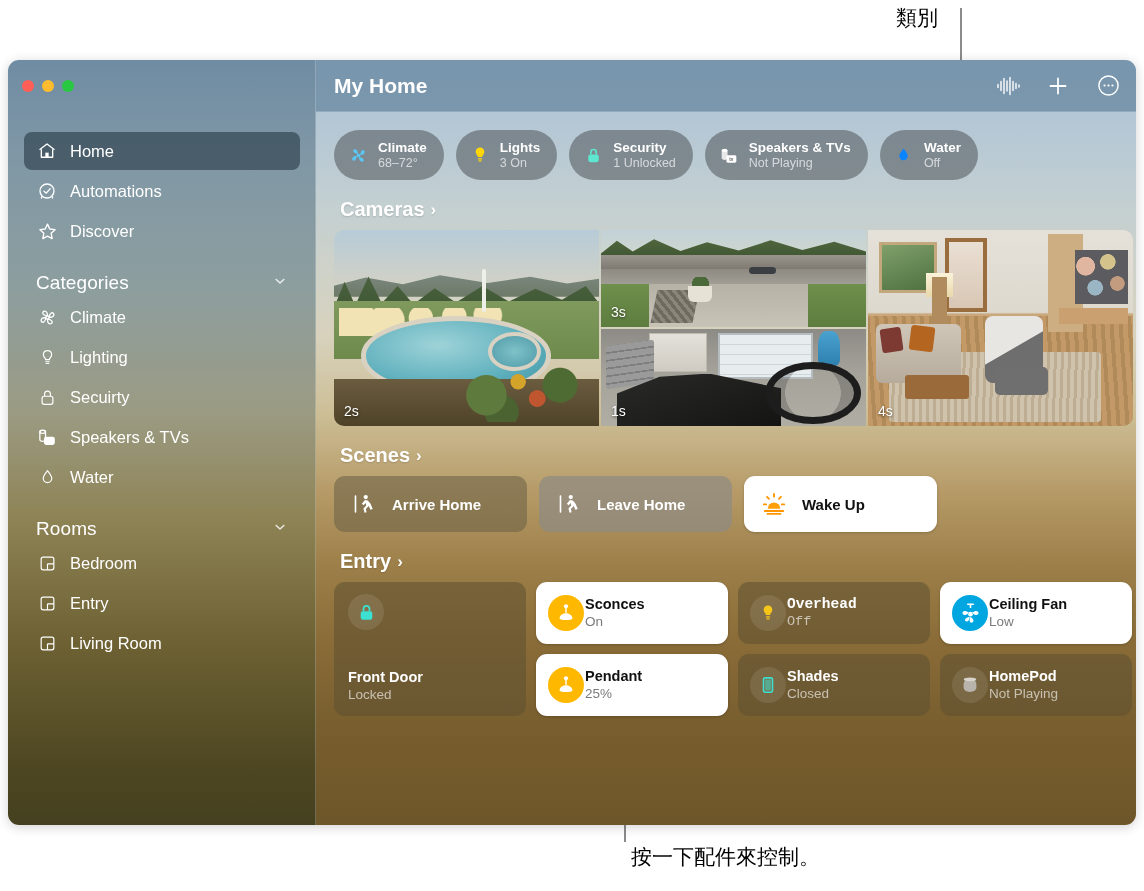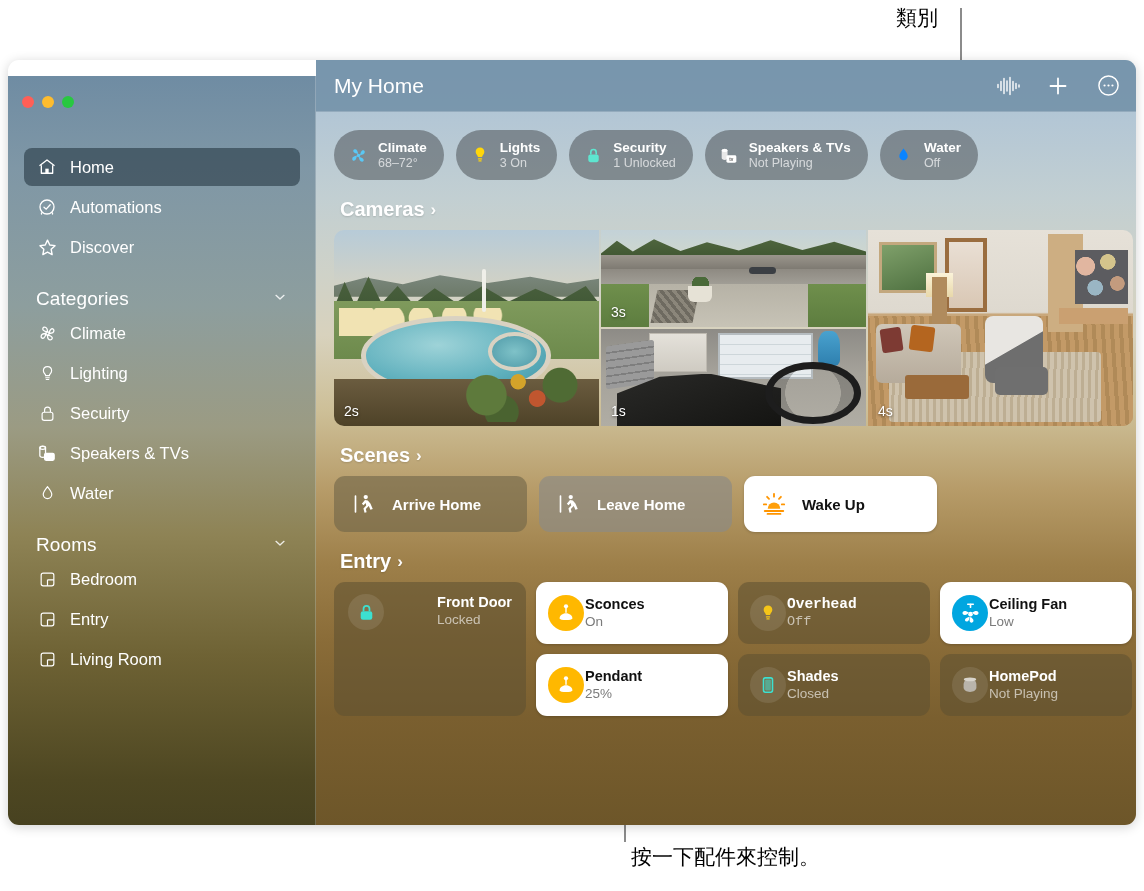--- a/index.html
+++ b/index.html
@@ -26,21 +26,21 @@
     position: absolute;
     left: 8px; top: 60px;
     width: 1128px; height: 765px;
     border-radius: 11px;
     overflow: hidden;
     box-shadow: 0 2px 12px rgba(0,0,0,.18);
   }
 
   
   .sidebar {
-    position: absolute; left: 0; top: 16px; width: 308px; height: 100%;
+    position: absolute; left: 0; top: 0; width: 308px; height: 100%;
     background:
       linear-gradient(180deg,
         #6f8ca3 0%,
         #7f97a6 12%,
         #8d9e9e 30%,
         #9b9b83 46%,
         #8e8355 60%,
         #6e6234 76%,
         #4e4722 92%,
         #45401f 100%);
@@ -87,21 +87,21 @@
         #8a6c38 76%,
         #7a5f2f 86%,
         #6d5629 100%);
   }
   .titlebar {
     position: absolute; left:0; top:0; width:100%; height:52px;
     background: rgba(108,139,162,.80);
     display:flex; align-items:center; padding: 0 14px 0 18px;
     border-bottom: 1px solid rgba(255,255,255,.2);
   }
-  .title { color:#fff; font-size:21px; font-weight:400; }
+  .title { color:#fff; font-size:21px; font-weight:700; }
   .tb-actions { margin-left:auto; display:flex; align-items:center; gap: 22px; }
   .tb-btn { width:28px; height:28px; display:flex; align-items:center; justify-content:center; color:#fff; }
 
   .content { position:absolute; left:0; top:52px; right:0; bottom:0; padding: 18px 22px 0 18px; }
 
   
   .pills { display:flex; gap: 12px; }
   .pill {
     display:flex; align-items:center; gap: 9px;
     height: 50px; padding: 0 17px 0 13px;
@@ -267,21 +267,21 @@
     grid-template-rows: 62px 62px;
     gap: 10px 10px;
     width: 798px;
   }
   .acc {
     border-radius: 11px; padding: 0 12px;
     display:flex; align-items:center; gap: 1px;
   }
   .acc.dim { background: rgba(92,80,50,.55); }
   .acc.lit { background:#fff; box-shadow: 0 1px 3px rgba(0,0,0,.2); }
-  .acc.tall { grid-row: span 2; flex-direction: row; align-items:flex-start; justify-content:space-between; padding: 12px 14px 13px 14px; gap:0; }
+  .acc.tall { grid-row: span 2; flex-direction: column; align-items:flex-start; justify-content:space-between; padding: 12px 14px 13px 14px; gap:0; }
   .acc .aico { width:36px; height:36px; border-radius:50%; display:flex; align-items:center; justify-content:center; flex:0 0 36px; }
   .acc .atxt { display:flex; flex-direction:column; line-height:1.22; min-width:0; }
   .acc .aname { font-size:14.5px; font-weight:700; color:#fff; white-space:nowrap; }
   .acc .aval  { font-size:13.5px; color: rgba(255,255,255,.62); white-space:nowrap; }
   .acc.lit .aname { color:#111; }
   .acc.lit .aval  { color:#7b7b7b; }
   .acc.tall .aico { background: rgba(255,255,255,.10); }
 </style>
 </head>
 <body>

